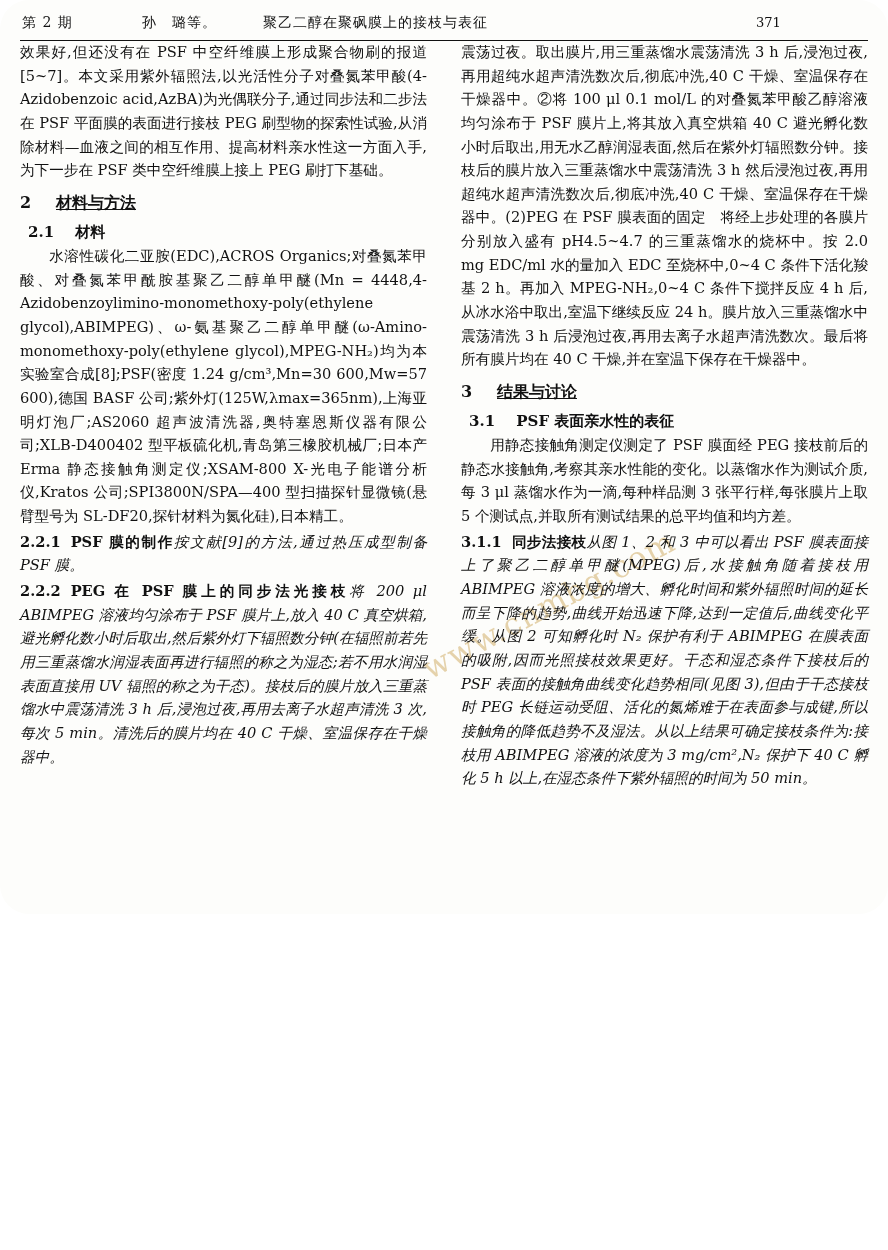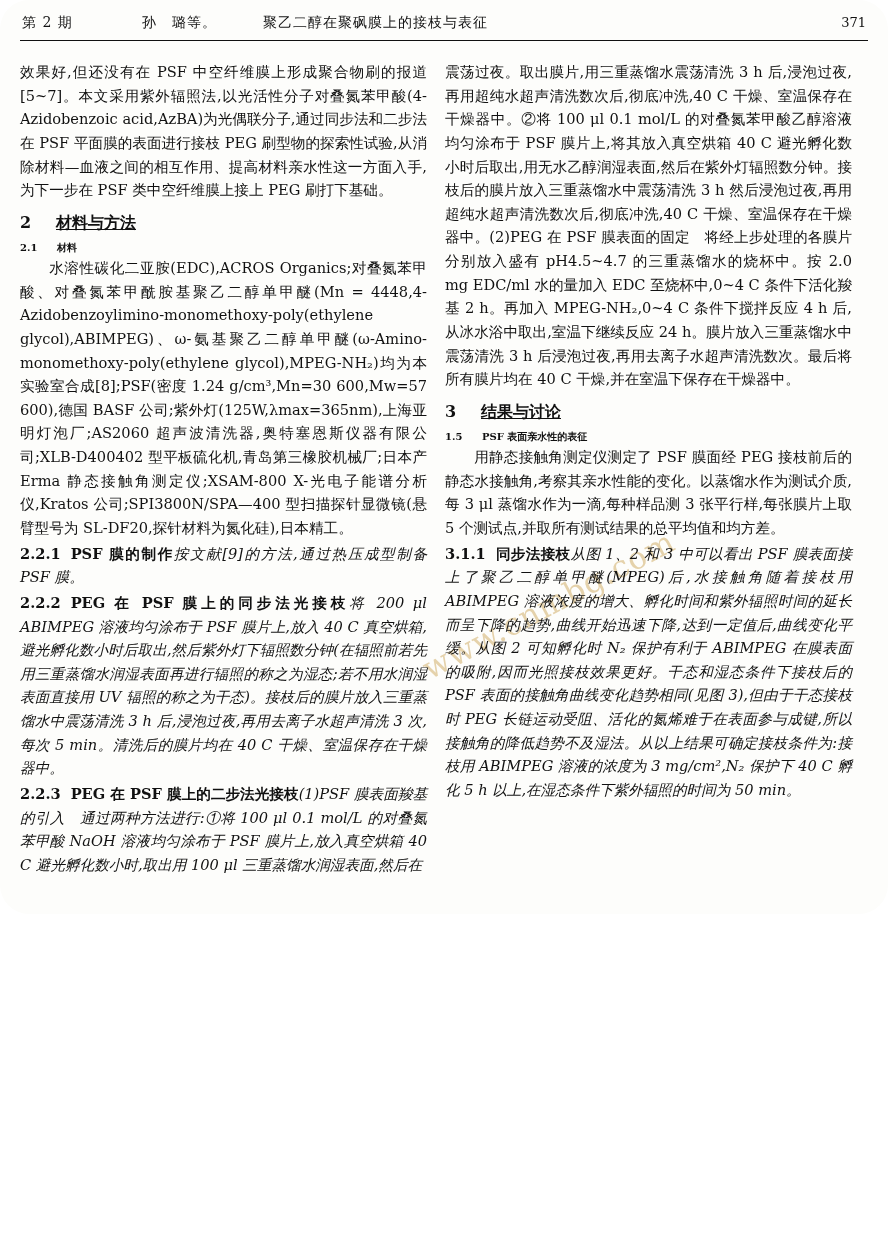--- a/index.html
+++ b/index.html
@@ -39,40 +39,40 @@
     flex: 1;
     text-align: left;
     letter-spacing: 1px;
   }
   .header .center .sep {
     display: inline-block;
     width: 46px;
   }
   .header .pageno {
     width: 110px;
-    text-align: right;
+    text-align: left;
     font-size: 13px;
   }
   .rule {
     position: absolute;
     top: 40px;
     left: 20px;
     width: 848px;
     height: 1px;
     background: #111;
   }
   
   .columns {
     position: absolute;
-    top: 60px;
+    top: 40px;
     left: 20px;
     width: 848px;
     height: 1180px;
     display: flex;
-    gap: 18px;
+    gap: 34px;
   }
   .col {
     width: 407px;
     font-size: 14.6px;
     line-height: 1.62;
     text-align: justify;
     text-justify: inter-ideograph;
   }
   p {
     margin: 0 0 0 0;
@@ -89,23 +89,23 @@
   }
   .sec .num {
     display: inline-block;
     min-width: 20px;
   }
   .sec .ttl {
     margin-left: 16px;
     text-decoration: underline;
   }
   .subsec {
-    margin: 4px 0 0 0;
-    font-weight: bold;
-    font-size: 10px;
+    margin: 4px 0 0 8px;
+    font-weight: bold;
+    font-size: 15px;
   }
   .subsec .ttl {
     margin-left: 16px;
     font-weight: bold;
   }
   .subsub {
     margin: 2px 0 0 0;
     font-size: 14.6px;
   }
   .subsub .lbl {
@@ -177,37 +177,34 @@
 
 
       <p class="subsub">
         <span class="lbl">2.2.1</span><span class="ttl">PSF 膜的制作</span><span class="body">按文献[9]的方法,通过热压成型制备 PSF 膜。</span>
       </p>
 
       <p class="subsub">
         <span class="lbl">2.2.2</span><span class="ttl">PEG 在 PSF 膜上的同步法光接枝</span><span class="body">将 200 μl ABIMPEG 溶液均匀涂布于 PSF 膜片上,放入 40 C 真空烘箱,避光孵化数小时后取出,然后紫外灯下辐照数分钟(在辐照前若先用三重蒸馏水润湿表面再进行辐照的称之为湿态;若不用水润湿表面直接用 UV 辐照的称之为干态)。接枝后的膜片放入三重蒸馏水中震荡清洗 3 h 后,浸泡过夜,再用去离子水超声清洗 3 次,每次 5 min。清洗后的膜片均在 40 C 干燥、室温保存在干燥器中。</span>
       </p>
 
-      <p class="subsub">
-        <span class="lbl">2.2.3</span><span class="ttl">PEG 在 PSF 膜上的二步法光接枝</span><span class="body">(1)PSF 膜表面羧基的引入　通过两种方法进行:①将 100 μl 0.1 mol/L 的对叠氮苯甲酸 NaOH 溶液均匀涂布于 PSF 膜片上,放入真空烘箱 40 C 避光孵化数小时,取出用 100 μl 三重蒸馏水润湿表面,然后在</span>
-      </p>
 
     </div>
 
     <div class="col">
 
       <p>震荡过夜。取出膜片,用三重蒸馏水震荡清洗 3 h 后,浸泡过夜,再用超纯水超声清洗数次后,彻底冲洗,40 C 干燥、室温保存在干燥器中。②将 100 μl 0.1 mol/L 的对叠氮苯甲酸乙醇溶液均匀涂布于 PSF 膜片上,将其放入真空烘箱 40 C 避光孵化数小时后取出,用无水乙醇润湿表面,然后在紫外灯辐照数分钟。接枝后的膜片放入三重蒸馏水中震荡清洗 3 h 然后浸泡过夜,再用超纯水超声清洗数次后,彻底冲洗,40 C 干燥、室温保存在干燥器中。(2)PEG 在 PSF 膜表面的固定　将经上步处理的各膜片分别放入盛有 pH4.5~4.7 的三重蒸馏水的烧杯中。按 2.0 mg EDC/ml 水的量加入 EDC 至烧杯中,0~4 C 条件下活化羧基 2 h。再加入 MPEG-NH₂,0~4 C 条件下搅拌反应 4 h 后,从冰水浴中取出,室温下继续反应 24 h。膜片放入三重蒸馏水中震荡清洗 3 h 后浸泡过夜,再用去离子水超声清洗数次。最后将所有膜片均在 40 C 干燥,并在室温下保存在干燥器中。</p>
 
       <div class="sec">
         <span class="num">3</span>
         <span class="ttl">结果与讨论</span>
       </div>
 
       <div class="subsec">
-        <span>1.5</span>
+        <span>3.1</span>
         <span class="ttl">PSF 表面亲水性的表征</span>
       </div>
 
       <p class="ind">用静态接触角测定仪测定了 PSF 膜面经 PEG 接枝前后的静态水接触角,考察其亲水性能的变化。以蒸馏水作为测试介质,每 3 μl 蒸馏水作为一滴,每种样品测 3 张平行样,每张膜片上取 5 个测试点,并取所有测试结果的总平均值和均方差。</p>
 
       <p class="subsub">
         <span class="lbl">3.1.1</span><span class="ttl">同步法接枝</span><span class="body">从图 1、2 和 3 中可以看出 PSF 膜表面接上了聚乙二醇单甲醚(MPEG)后,水接触角随着接枝用 ABIMPEG 溶液浓度的增大、孵化时间和紫外辐照时间的延长而呈下降的趋势,曲线开始迅速下降,达到一定值后,曲线变化平缓。从图 2 可知孵化时 N₂ 保护有利于 ABIMPEG 在膜表面的吸附,因而光照接枝效果更好。干态和湿态条件下接枝后的 PSF 表面的接触角曲线变化趋势相同(见图 3),但由于干态接枝时 PEG 长链运动受阻、活化的氮烯难于在表面参与成键,所以接触角的降低趋势不及湿法。从以上结果可确定接枝条件为:接枝用 ABIMPEG 溶液的浓度为 3 mg/cm²,N₂ 保护下 40 C 孵化 5 h 以上,在湿态条件下紫外辐照的时间为 50 min。</span>
       </p>
 
 

